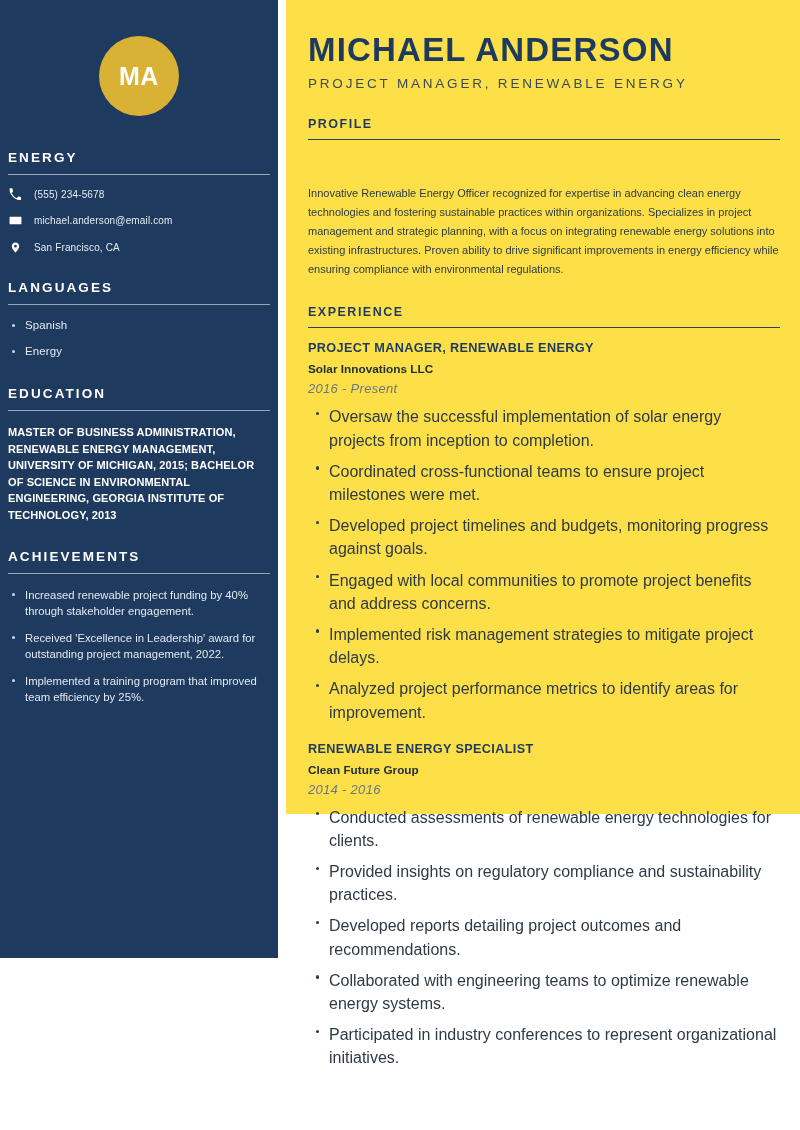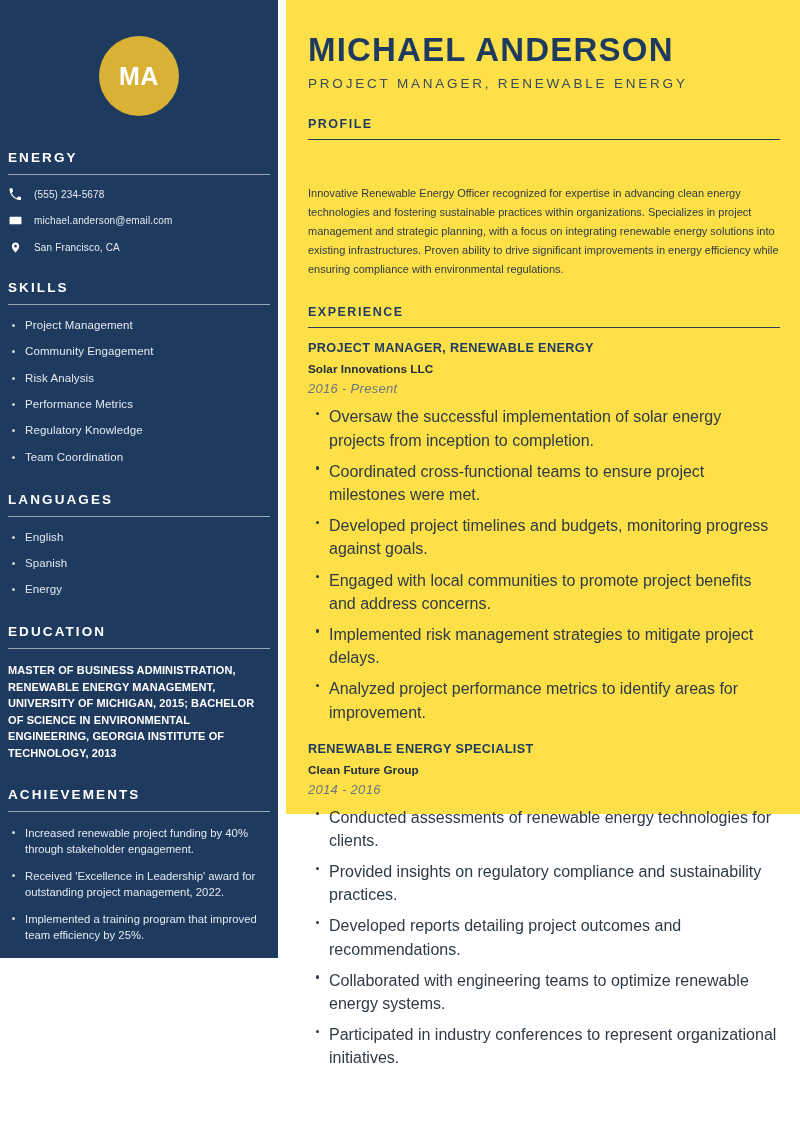--- a/index.html
+++ b/index.html
@@ -278,38 +278,25 @@
           <span class="contact-icon">
             <svg width="11" height="13" viewBox="0 0 24 24">
                 <path d="M12 1C7.6 1 4 4.6 4 9c0 6 8 14 8 14s8-8 8-14c0-4.4-3.6-8-8-8zm0 11a3 3 0 1 1 0-6 3 3 0 0 1 0 6z"></path>
               </svg>
           </span>
           <span>San Francisco, CA</span>
         </li>
       </ul>
     </section>
 
-    <section class="side-section">
-      <div class="side-heading">SKILLS</div>
-      <div class="side-rule"></div>
-      <ul class="bullet-list">
-        <li class="bullet-item">Project Management</li>
-        <li class="bullet-item">Community Engagement</li>
-        <li class="bullet-item">Risk Analysis</li>
-        <li class="bullet-item">Performance Metrics</li>
-        <li class="bullet-item">Regulatory Knowledge</li>
-        <li class="bullet-item">Team Coordination</li>
-      </ul>
-    </section>
 
     <section class="side-section">
       <div class="side-heading">LANGUAGES</div>
       <div class="side-rule"></div>
       <ul class="bullet-list">
-        <li class="bullet-item">English</li>
         <li class="bullet-item">Spanish</li>
         <li class="bullet-item">Energy</li>
       </ul>
     </section>
 
     <section class="side-section">
       <div class="side-heading">EDUCATION</div>
       <div class="side-rule"></div>
       <div class="edu-text">MASTER OF BUSINESS ADMINISTRATION, RENEWABLE ENERGY MANAGEMENT, UNIVERSITY OF MICHIGAN, 2015; BACHELOR OF SCIENCE IN ENVIRONMENTAL ENGINEERING, GEORGIA INSTITUTE OF TECHNOLOGY, 2013</div>
     </section>

